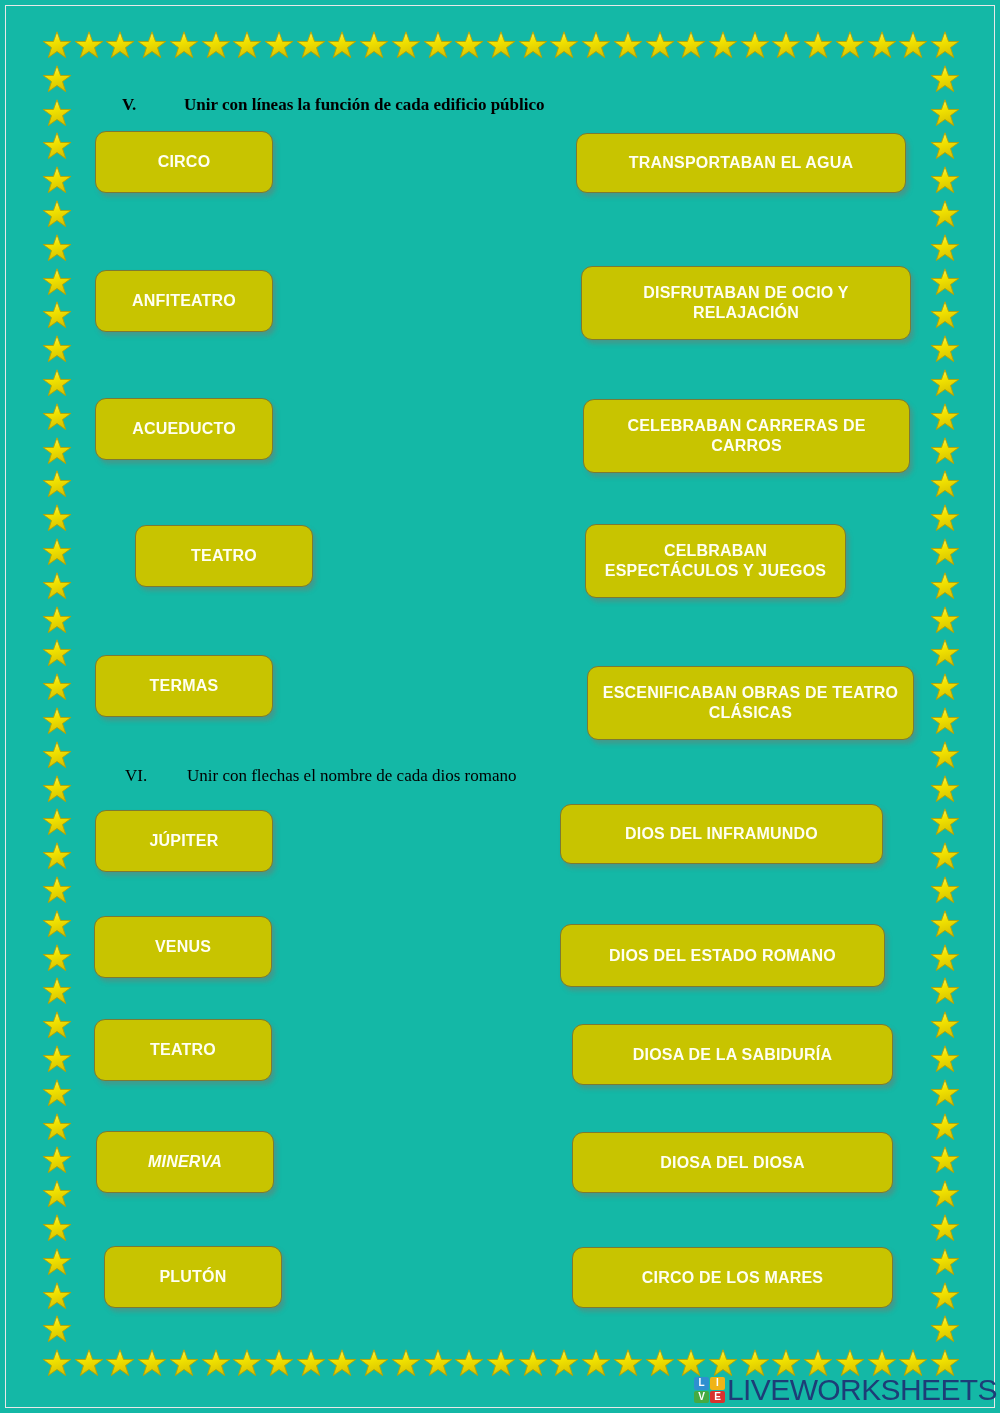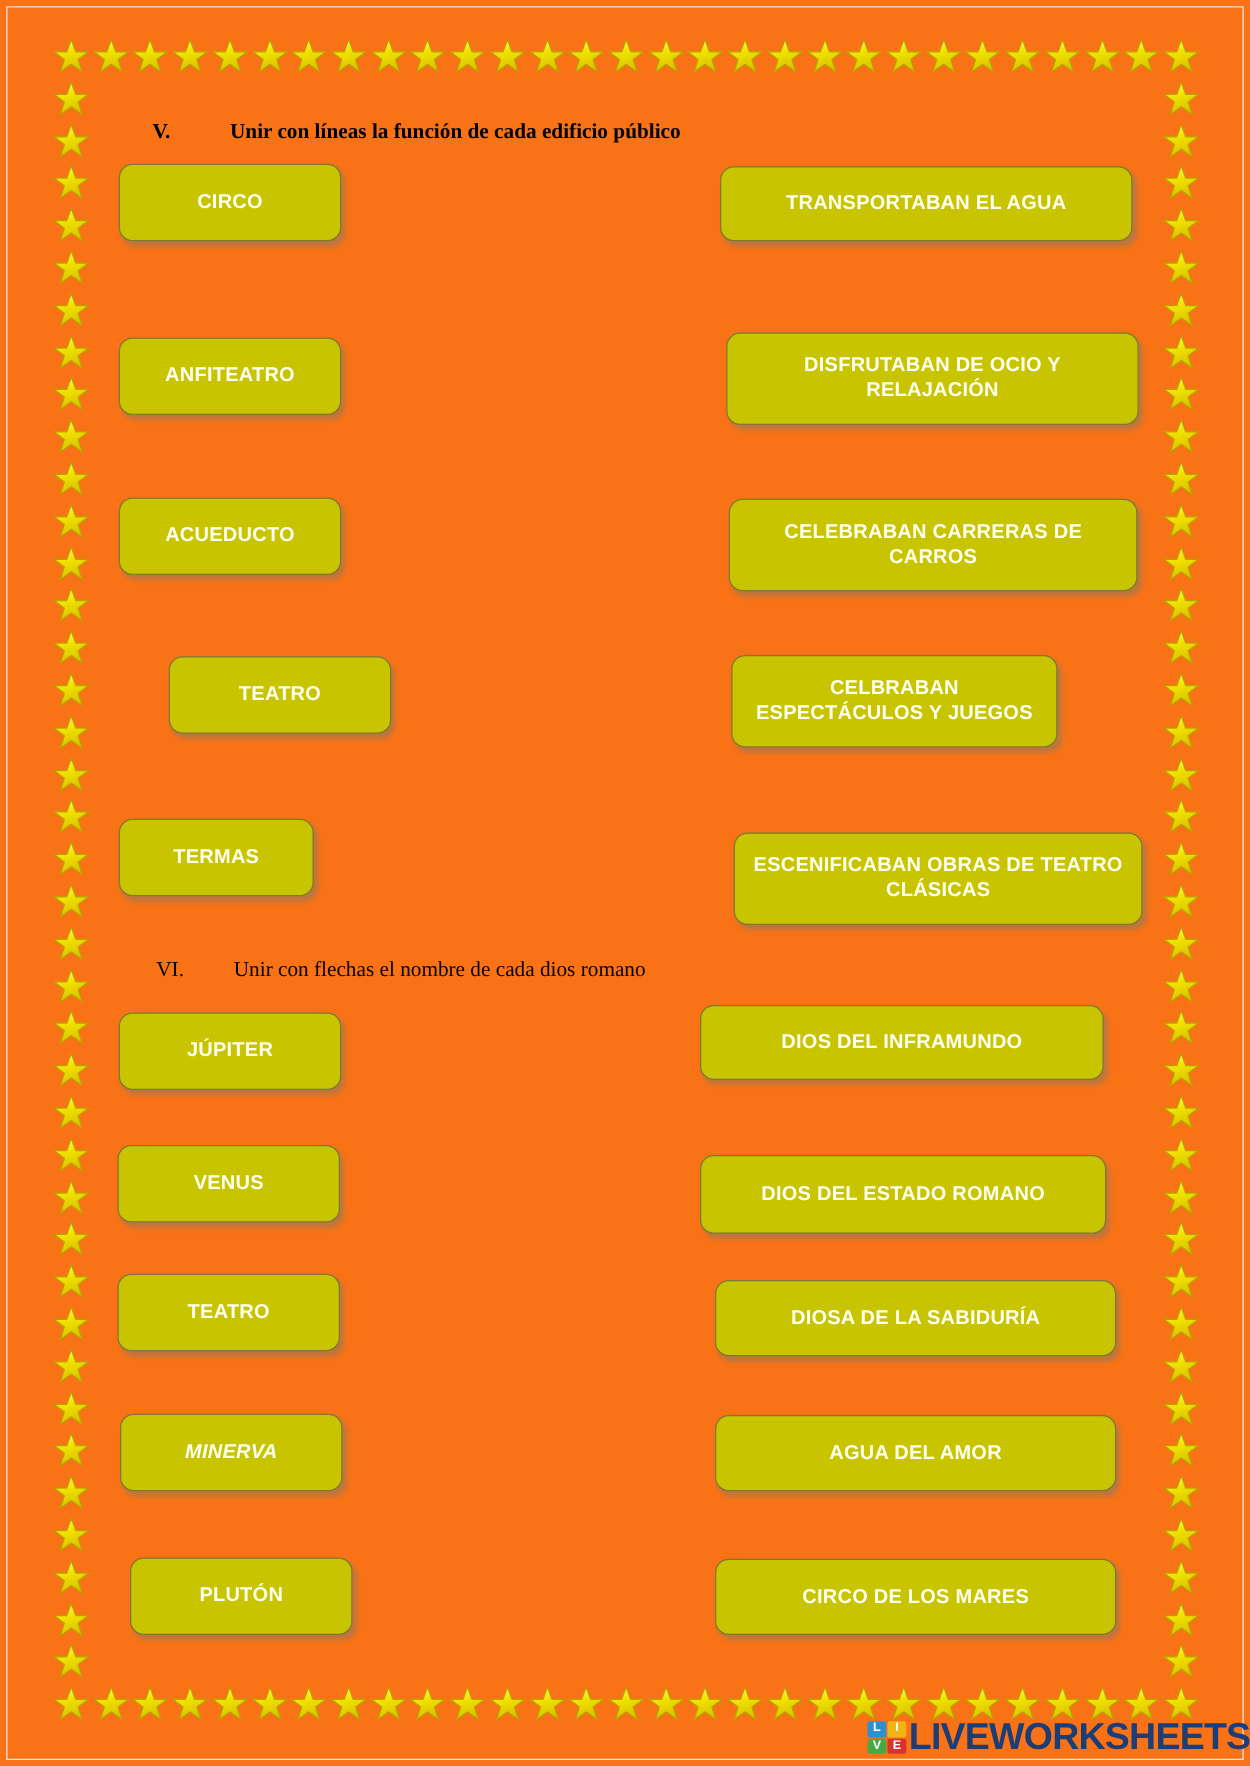--- a/index.html
+++ b/index.html
@@ -8,21 +8,21 @@
     padding: 0;
     background: #ffffff;
   }
   body {
     font-family: "Liberation Sans", sans-serif;
   }
   #page {
     position: relative;
     width: 1000px;
     height: 1413px;
-    background: #f97316;
+    background: #14b8a6;
     overflow: hidden;
     box-sizing: border-box;
   }
   
   .page-frame {
     position: absolute;
     left: 5px;
     top: 5px;
     width: 990px;
     height: 1403px;
@@ -111,21 +111,21 @@
     border-radius: 2px;
     font-family: "Liberation Sans", sans-serif;
     line-height: 1;
   }
   .lw-l { background: #2e8fd0; }
   .lw-i { background: #f0b416; }
   .lw-v { background: #45aa42; }
   .lw-e { background: #d8322e; }
   #lw-word {
     font-family: "Liberation Sans", sans-serif;
-    font-weight: bold;
+    font-weight: normal;
     font-size: 30px;
     letter-spacing: -0.6px;
     color: #1d3d77;
     line-height: 1;
   }
 </style>
 </head>
 <body>
 
 <div id="page">
@@ -1758,21 +1758,21 @@
   </div>
   <div class="box" style="left:95px; top:270px; width:178px; height:62px;">
     <span>ANFITEATRO</span>
   </div>
   <div class="box" style="left:95px; top:398px; width:178px; height:62px;">
     <span>ACUEDUCTO</span>
   </div>
   <div class="box" style="left:95px; top:525px; width:178px; height:62px;margin-left:40px;">
     <span>TEATRO</span>
   </div>
-  <div class="box" style="left:95px; top:655px; width:156px; height:62px;">
+  <div class="box" style="left:95px; top:655px; width:178px; height:62px;">
     <span>TERMAS</span>
   </div>
 
   <div class="box" style="left:581px; top:266px; width:330px; height:74px;">
     <span>DISFRUTABAN DE OCIO Y RELAJACIÓN</span>
   </div>
   <div class="box" style="left:576px; top:133px; width:330px; height:60px;">
     <span>TRANSPORTABAN EL AGUA</span>
   </div>
   <div class="box" style="left:583px; top:399px; width:327px; height:74px;">
@@ -1808,21 +1808,21 @@
   <div class="box" style="left:560px; top:804px; width:323px; height:60px;">
     <span>DIOS DEL INFRAMUNDO</span>
   </div>
   <div class="box" style="left:560px; top:924px; width:325px; height:63px;">
     <span>DIOS DEL ESTADO ROMANO</span>
   </div>
   <div class="box" style="left:572px; top:1024px; width:321px; height:61px;">
     <span>DIOSA DE LA SABIDURÍA</span>
   </div>
   <div class="box" style="left:572px; top:1132px; width:321px; height:61px;">
-    <span>AGUA DEL AMOR</span>
+    <span>DIOSA DEL DIOSA</span>
   </div>
   <div class="box" style="left:572px; top:1247px; width:321px; height:61px;">
     <span>CIRCO DE LOS MARES</span>
   </div>
 
   <div id="lw-logo">
     <div id="lw-mark">
       <i class="lw-l">L</i>
       <i class="lw-i">I</i>
       <i class="lw-v">V</i>

